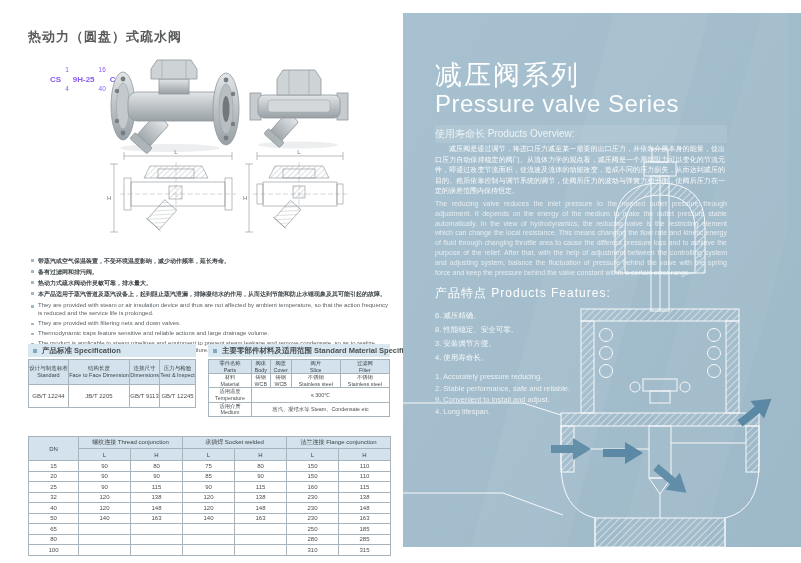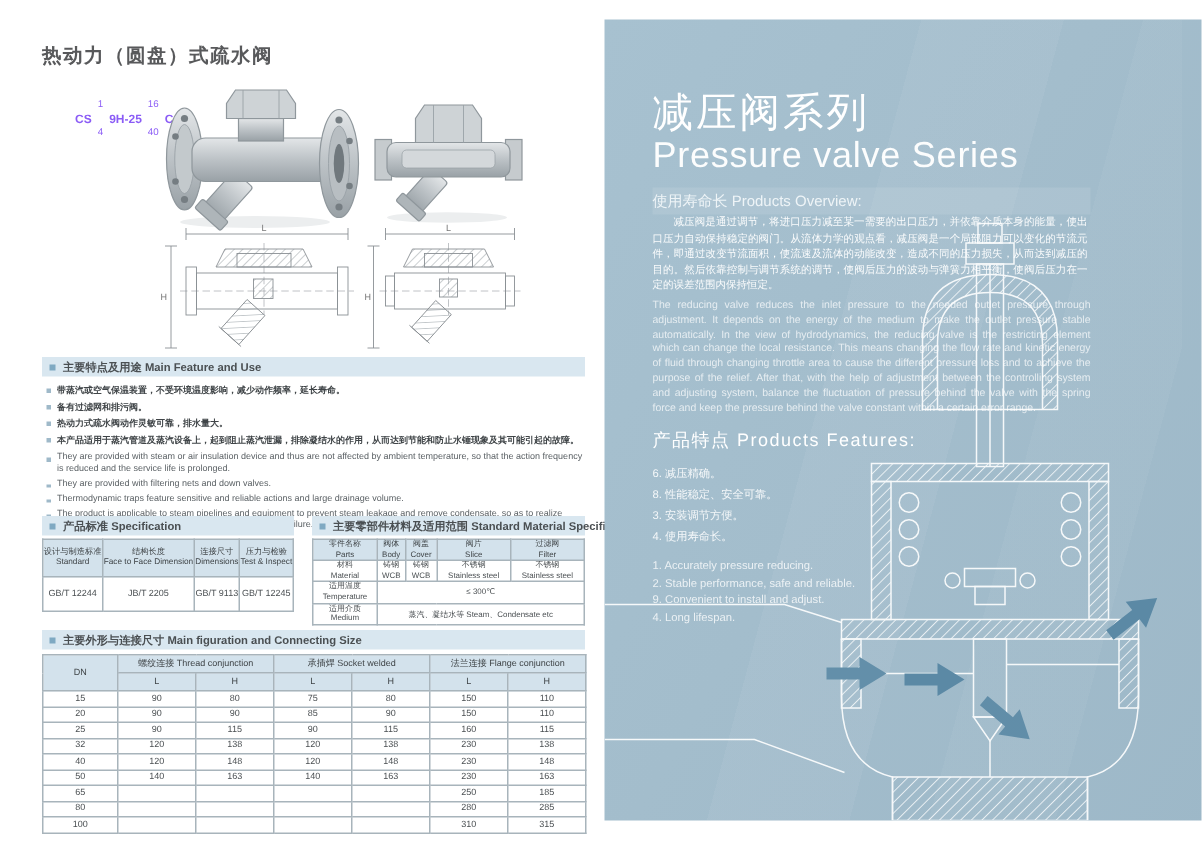--- a/index.html
+++ b/index.html
@@ -191,23 +191,20 @@
       <rect x="50" y="38" width="12" height="12" fill="url(#hg)"></rect>
       <g transform="rotate(42 50 60)">
           <rect x="43" y="56" width="14" height="24" fill="url(#hg)"></rect>
           <line x1="41" y1="80" x2="59" y2="80"></line>
         </g>
     </g>
     <text x="56" y="6" font-size="6" fill="#777" text-anchor="middle">L</text>
     <text x="0" y="52" font-size="6" fill="#777">H</text>
   </svg>
 
-  <div class="sec-head" style="left:28px;top:238px;width:362px">
-    <span>主要特点及用途 Main Feature and Use</span>
-  </div>
   <div class="bl bl-zh" style="top:256px">
     <div class="bi">带蒸汽或空气保温装置，不受环境温度影响，减少动作频率，延长寿命。</div>
     <div class="bi">备有过滤网和排污阀。</div>
     <div class="bi">热动力式疏水阀动作灵敏可靠，排水量大。</div>
     <div class="bi">本产品适用于蒸汽管道及蒸汽设备上，起到阻止蒸汽泄漏，排除凝结水的作用，从而达到节能和防止水锤现象及其可能引起的故障。</div>
   </div>
   <div class="bl bl-en" style="top:302px">
     <div class="bi">They are provided with steam or air insulation device and thus are not affected by ambient temperature, so that the action frequency is reduced and the service life is prolonged.</div>
     <div class="bi">They are provided with filtering nets and down valves.</div>
     <div class="bi">Thermodynamic traps feature sensitive and reliable actions and large drainage volume.</div>
@@ -306,23 +303,20 @@
     <tr>
       <td class="c2 rowlab">
             <span>适用介质</span>
             <span>Medium</span>
           </td>
       <td colspan="4">蒸汽、凝结水等 Steam、Condensate etc</td>
     </tr>
   </tbody>
     </table>
 
-  <div class="sec-head" style="left:28px;top:420px;width:362px">
-    <span>主要外形与连接尺寸 Main figuration and Connecting Size</span>
-  </div>
 
   <table class="abs t size-table">
     <colgroup>
         <col style="width:50px">
         <col span="6" style="width:52px">
       </colgroup>
     <thead>
       <tr>
         <th rowspan="2">DN</th>
         <th colspan="2">螺纹连接 Thread conjunction</th>

